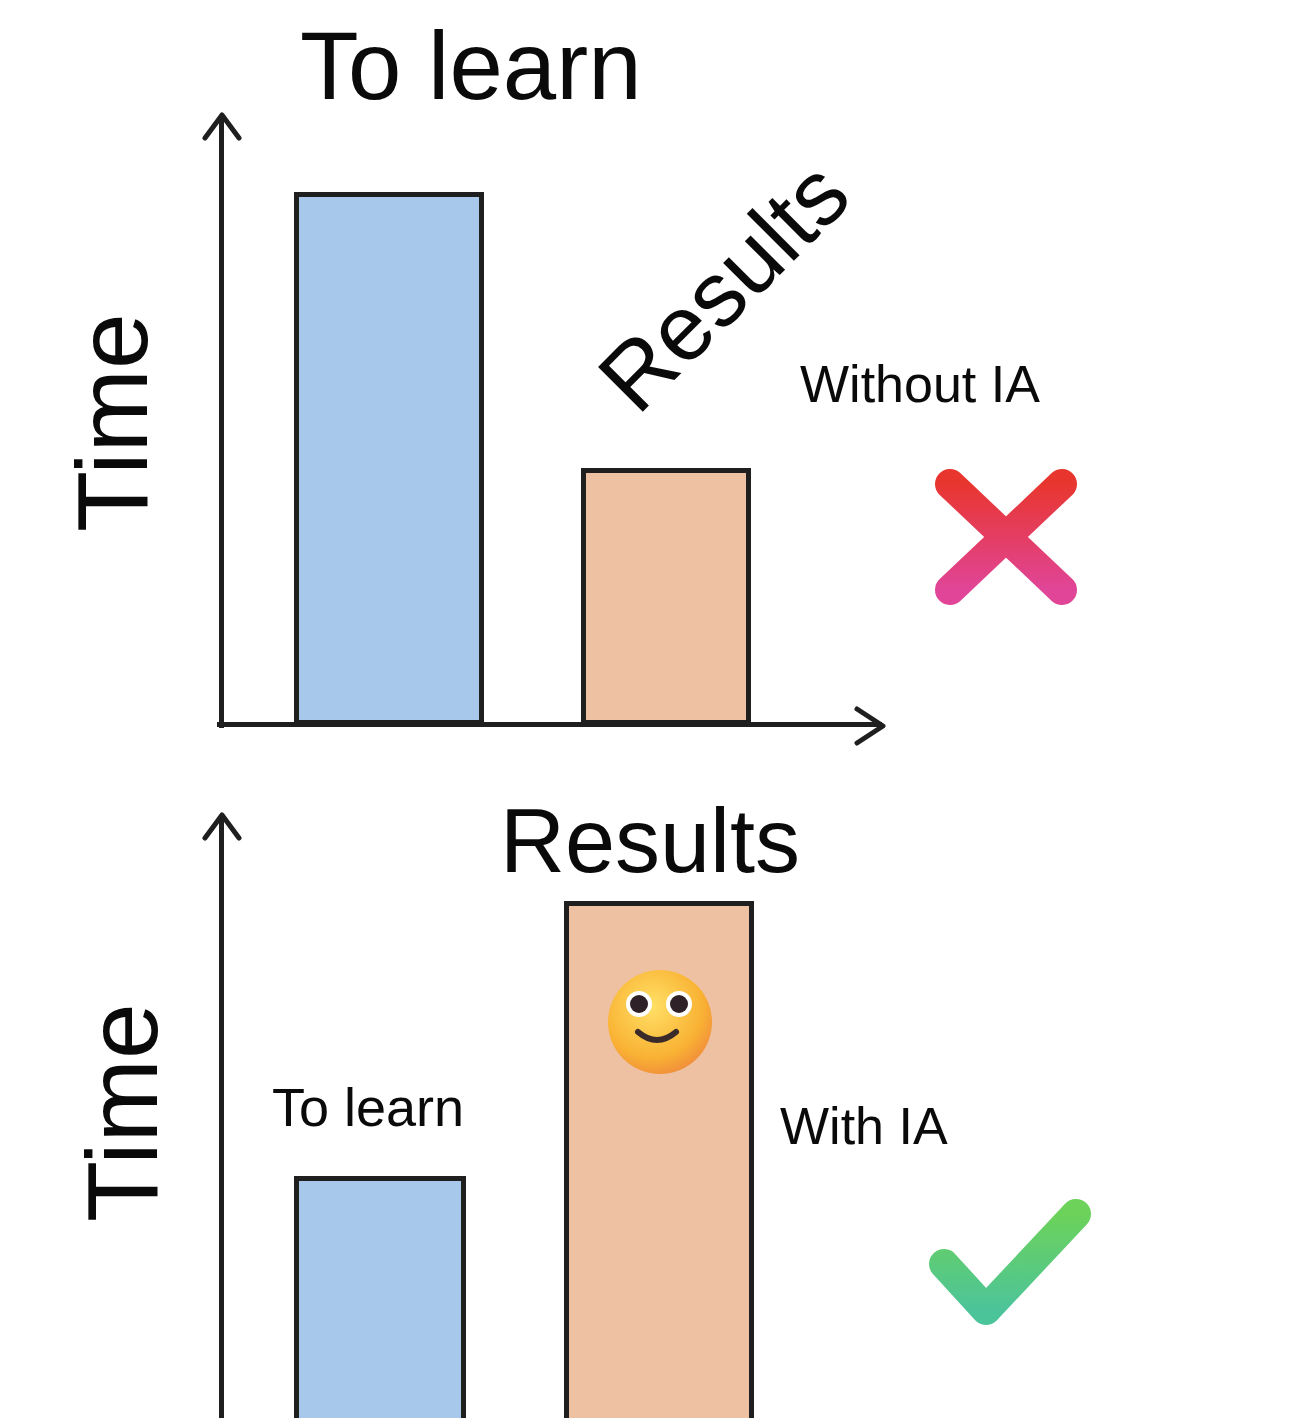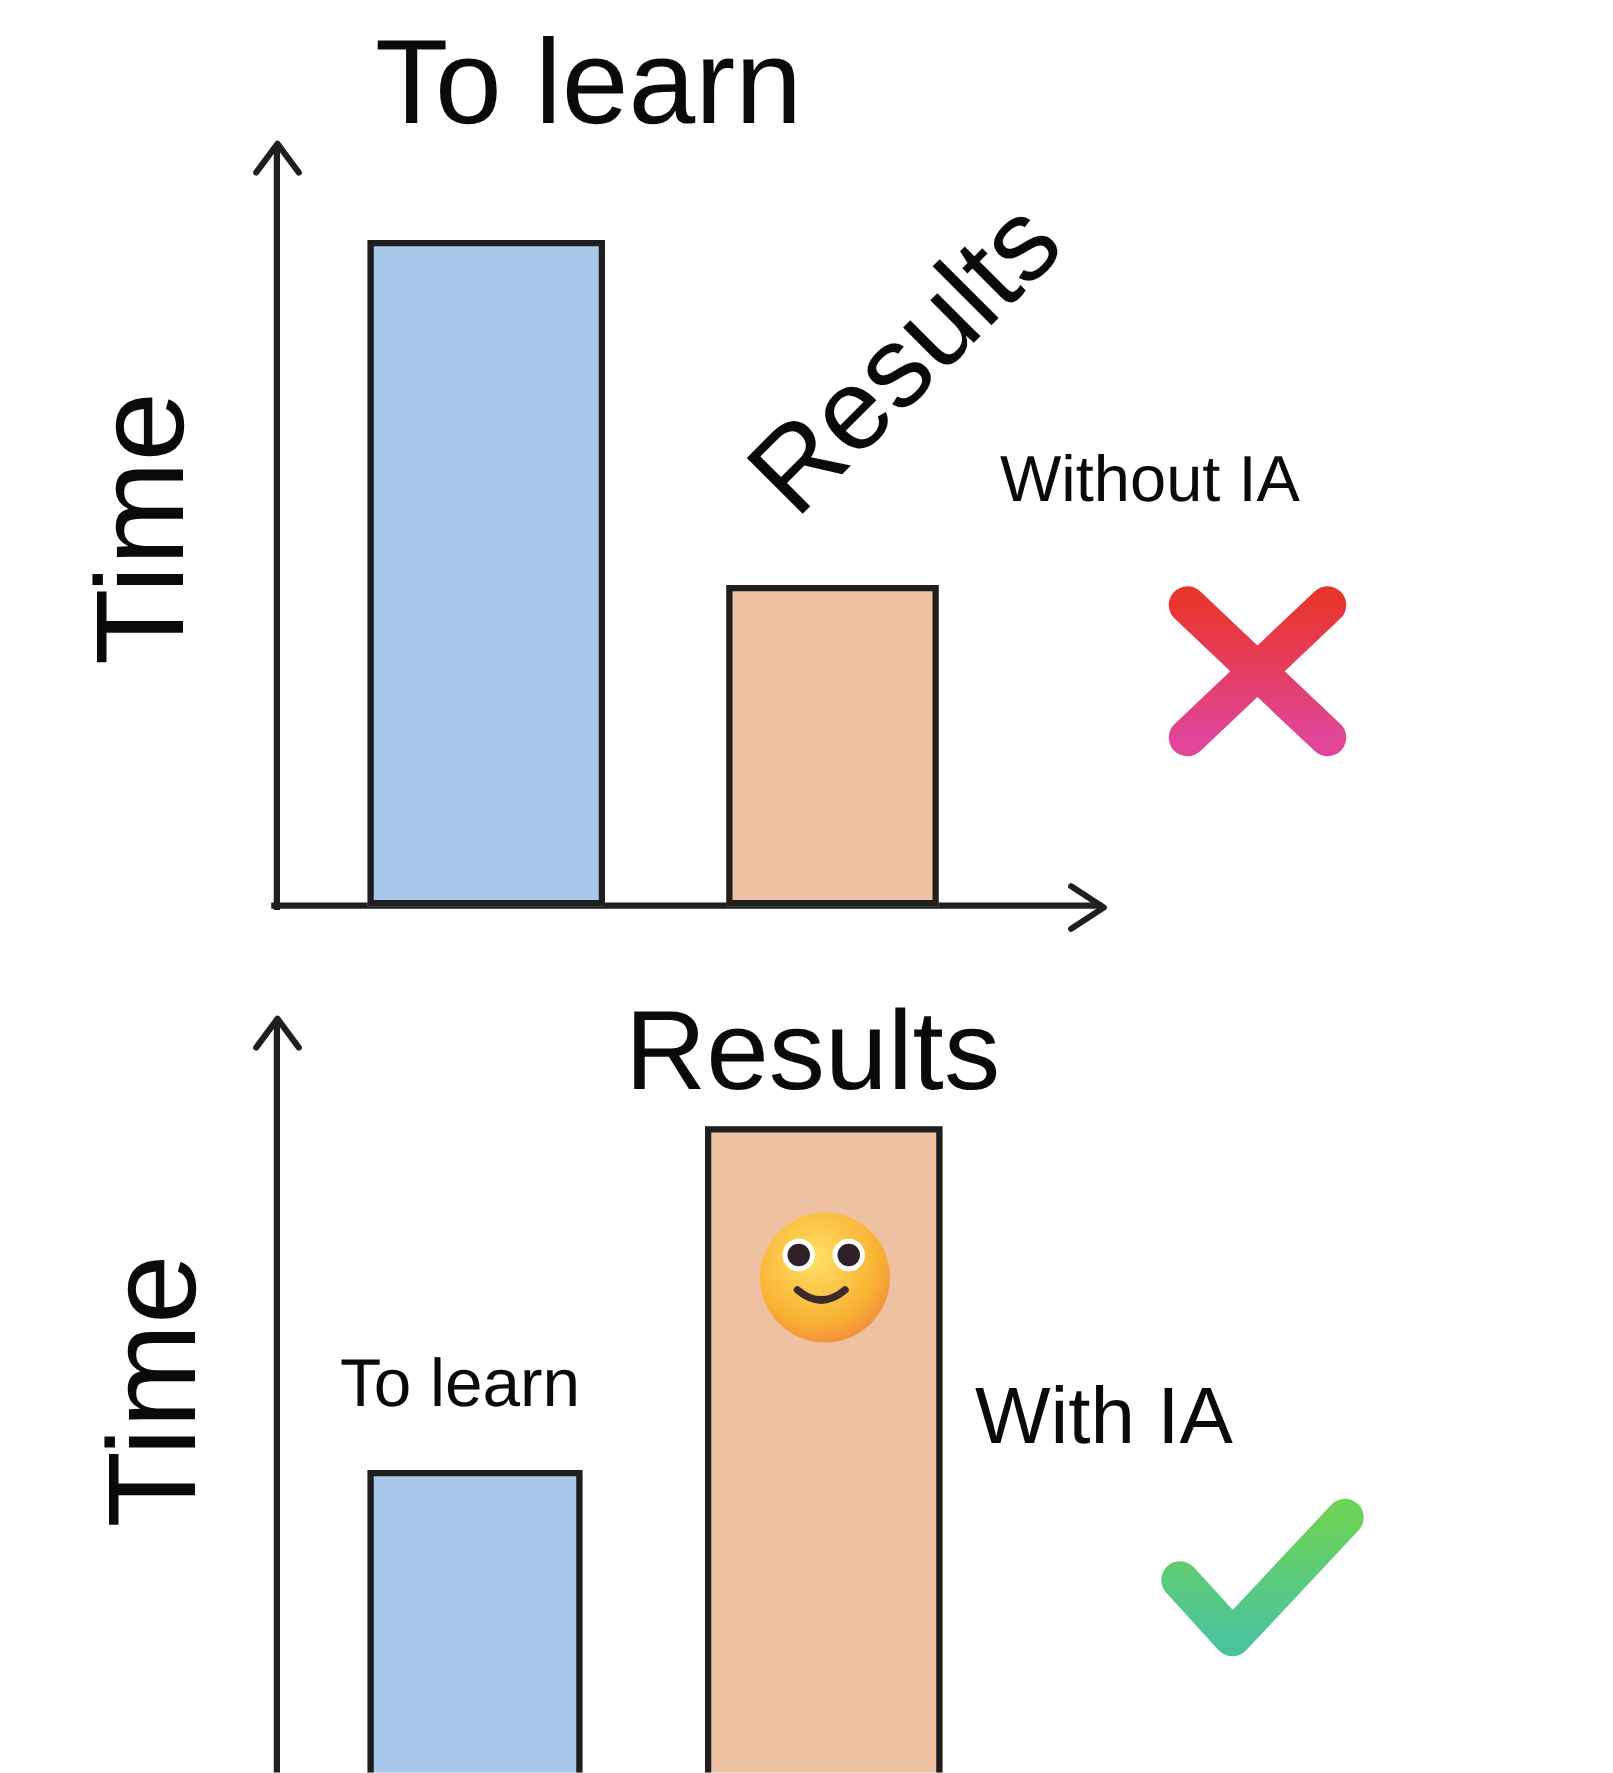--- a/index.html
+++ b/index.html
@@ -76,21 +76,21 @@
       </radialGradient>
     </defs>
     <circle cx="56" cy="56" r="52" fill="url(#faceGrad)"></circle>
     <circle cx="35" cy="38" r="13" fill="#ffffff"></circle>
     <circle cx="35" cy="38" r="9" fill="#2e2127"></circle>
     <circle cx="75" cy="38" r="13" fill="#ffffff"></circle>
     <circle cx="75" cy="38" r="9" fill="#2e2127"></circle>
     <path d="M34 66 Q53 82 72 66" fill="none" stroke="#3a2a2a" stroke-width="6" stroke-linecap="round"></path>
   </svg>
 
-  <div class="abs label" style="left:780px;top:340px;font-size:64px;">With IA</div>
+  <div class="abs label" style="left:780px;top:340px;font-size:52px;">With IA</div>
 
   <svg class="abs" style="left:922px;top:432px;" width="176" height="142">
     <defs>
       <linearGradient id="checkGrad" x1="0" y1="0" x2="0" y2="1">
         <stop offset="0" stop-color="#6cd25a"></stop>
         <stop offset="1" stop-color="#4cc49a"></stop>
       </linearGradient>
     </defs>
     <polyline points="22,72 64,118 154,22" fill="none" stroke="url(#checkGrad)" stroke-width="30" stroke-linecap="round" stroke-linejoin="round"></polyline>
   </svg>

